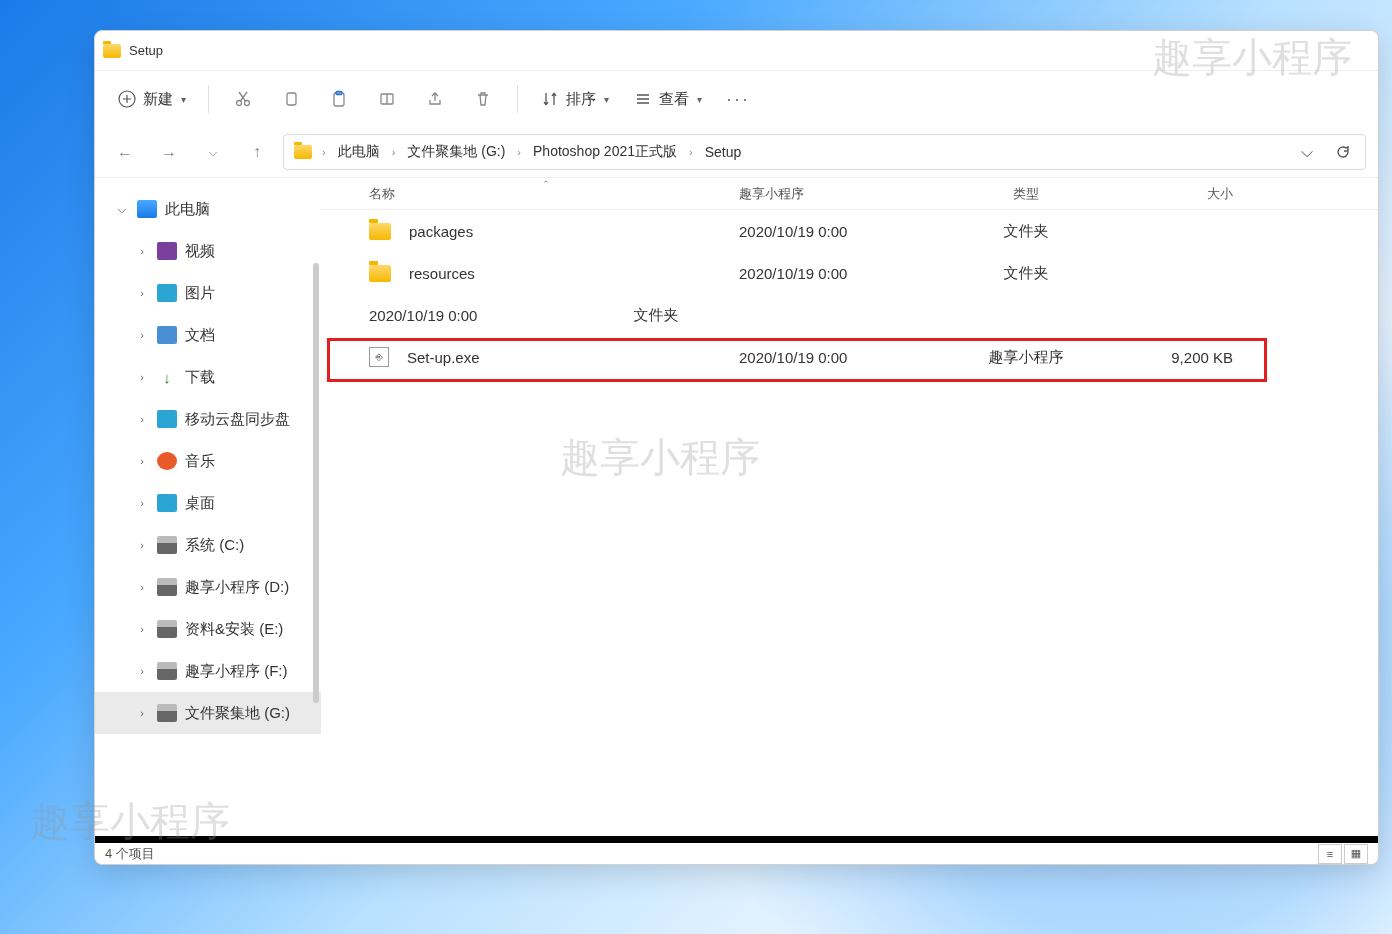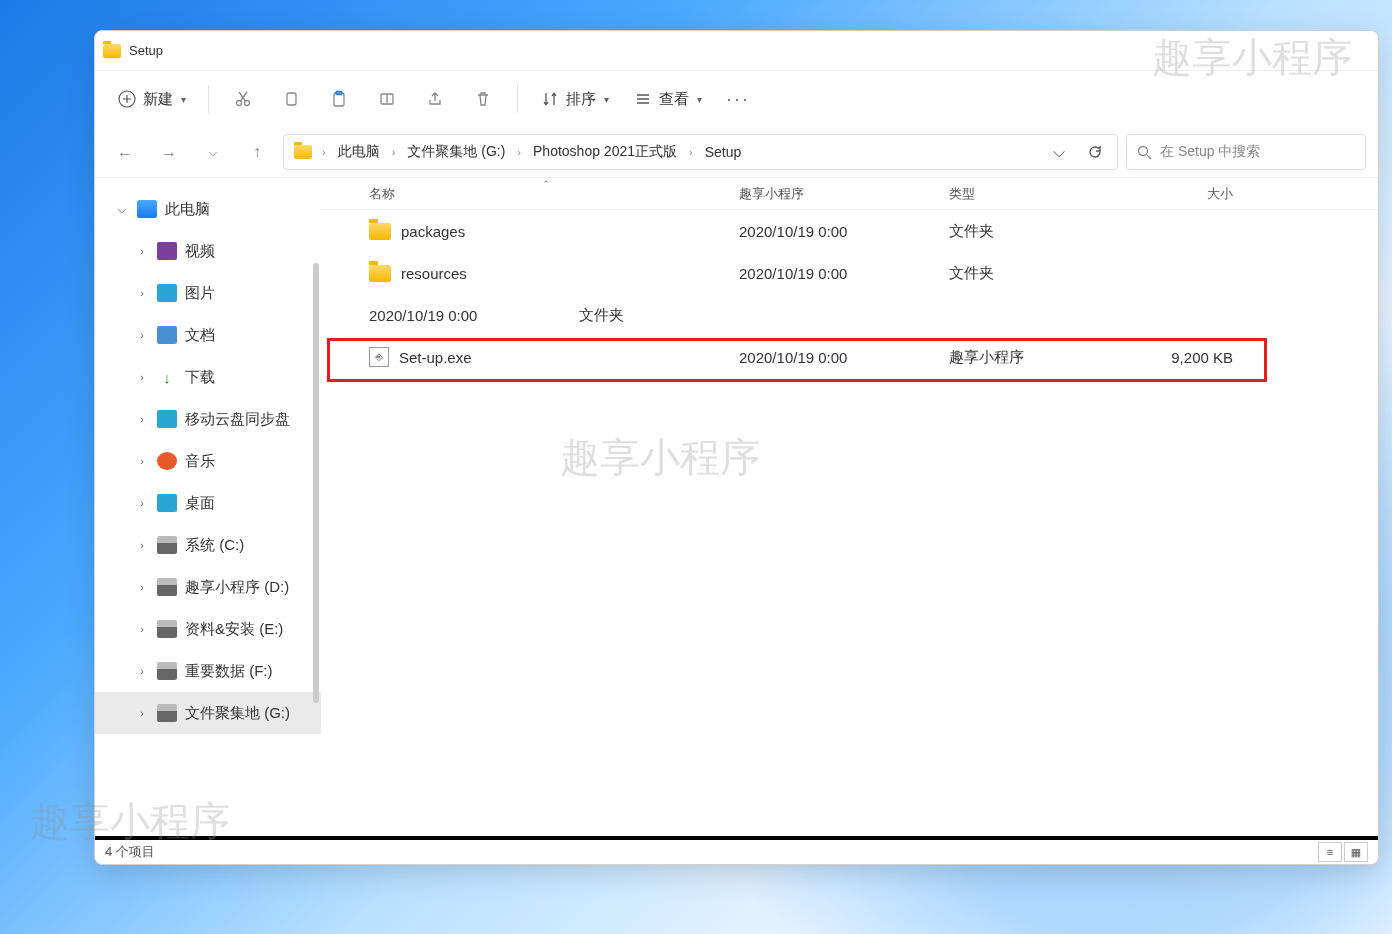--- a/index.html
+++ b/index.html
@@ -73,33 +73,33 @@
 .ico-drive { background: linear-gradient(#bbb 40%, #666 40%); }
 .sb-scrollbar { position: absolute; right: 2px; top: 85px; width: 6px; height: 440px; background: #ccc; border-radius: 3px; }
 
 
 .main { flex: 1; display: flex; flex-direction: column; }
 .colhdr { display: flex; height: 32px; align-items: center; font-size: 13px; color: #555; border-bottom: 1px solid #eee; padding-left: 40px; }
 .colhdr > div { padding: 0 8px; }
 .c-name { width: 370px; position: relative; }
 .c-name .sortmark { position: absolute; top: -6px; left: 50%; transform: translateX(-50%); font-size: 9px; color: #888; }
 .c-date { width: 210px; }
-.c-type { width: 170px; }
+.c-type { width: 170px; text-align: center; }
 .c-size { width: 130px; text-align: right; }
 
 .filerow { display: flex; height: 42px; align-items: center; padding-left: 40px; font-size: 15px; color: #333; cursor: pointer; }
 .filerow > div { padding: 0 8px; }
-.filerow .c-name { display: flex; align-items: center; gap: 10px; }
+.filerow .c-name { display: flex; align-items: center; gap: 18px; }
 .fico-folder { width: 22px; height: 17px; background: linear-gradient(#ffd86b,#f5b800); border-radius: 2px; position:relative; flex-shrink:0; }
 .fico-folder::before { content:""; position:absolute; top:-4px; left:0; width:9px; height:4px; background:#f5b800; border-radius:1px 1px 0 0; }
 .fico-exe { width: 20px; height: 20px; border: 1px solid #999; background: #fff; display:flex; align-items:center; justify-content:center; font-size:9px; color:#333; flex-shrink:0; }
 .highlight-box { position: absolute; border: 3px solid #e02020; pointer-events: none; }
 
 
-.statusbar { height: 28px; border-top: 4px solid #000000; display: flex; align-items: center; padding: 0 10px; font-size: 13px; color: #555; }
+.statusbar { height: 28px; border-top: 7px solid #000000; display: flex; align-items: center; padding: 0 10px; font-size: 13px; color: #555; }
 .statusbar .viewbtns { margin-left: auto; display: flex; gap: 2px; }
 .viewbtn { width: 24px; height: 20px; border: 1px solid #ccc; display:flex; align-items:center; justify-content:center; font-size:11px; cursor:pointer; }
 
 svg { display: block; }
 </style>
 </head>
 <body>
 
 <div class="watermark wm1">趣享小程序</div>
 <div class="watermark wm2">趣享小程序</div>
@@ -198,27 +198,20 @@
       <span class="crumb">Setup</span>
       <div class="addr-actions">
         <div class="ab">⌵</div>
         <div class="ab">
           <svg width="16" height="16" viewBox="0 0 16 16">
               <path d="M13 8a5 5 0 11-2-4l2-1v4h-4" fill="none" stroke="#555" stroke-width="1.4"></path>
             </svg>
         </div>
       </div>
     </div>
-    <div class="searchbox">
-      <svg width="15" height="15" viewBox="0 0 15 15">
-          <circle cx="6" cy="6" r="4.5" fill="none" stroke="#888" stroke-width="1.3"></circle>
-          <path d="M10 10l4 4" stroke="#888" stroke-width="1.3"></path>
-        </svg>
-      <span>在 Setup 中搜索</span>
-    </div>
   </div>
 
   <div class="body">
     <div class="sidebar" id="sidebar">
       <div class="sbitem">
           <span class="exp">⌵</span>
           <span class="sbico ico-pc"></span>
           <span>此电脑</span>
         </div>
         <div class="sbitem child">
@@ -267,21 +260,21 @@
           <span>趣享小程序 (D:)</span>
         </div>
         <div class="sbitem child">
           <span class="exp">›</span>
           <span class="sbico ico-drive"></span>
           <span>资料&amp;安装 (E:)</span>
         </div>
         <div class="sbitem child">
           <span class="exp">›</span>
           <span class="sbico ico-drive"></span>
-          <span>重要数据 (F:)</span>
+          <span>趣享小程序 (F:)</span>
         </div>
         <div class="sbitem child selected">
           <span class="exp">›</span>
           <span class="sbico ico-drive"></span>
           <span>文件聚集地 (G:)</span>
         </div>
         <div class="sb-scrollbar"></div>
     </div>
 
     <div class="main" style="position:relative;">

